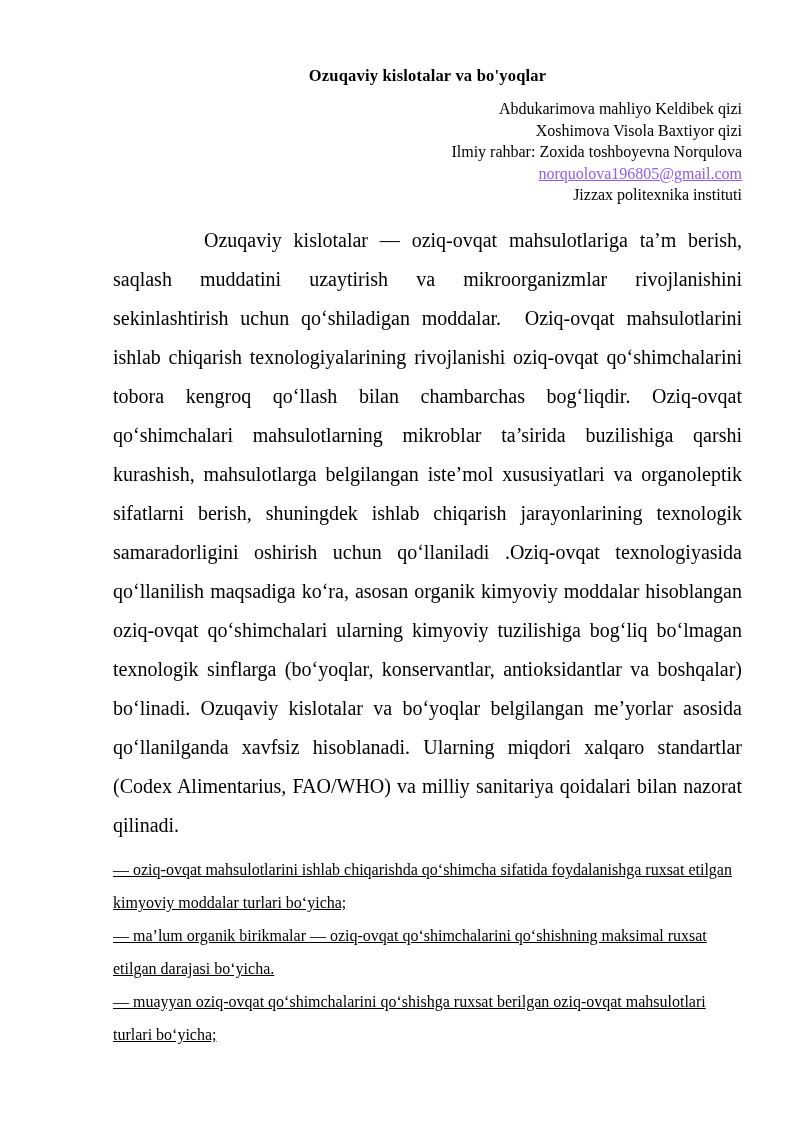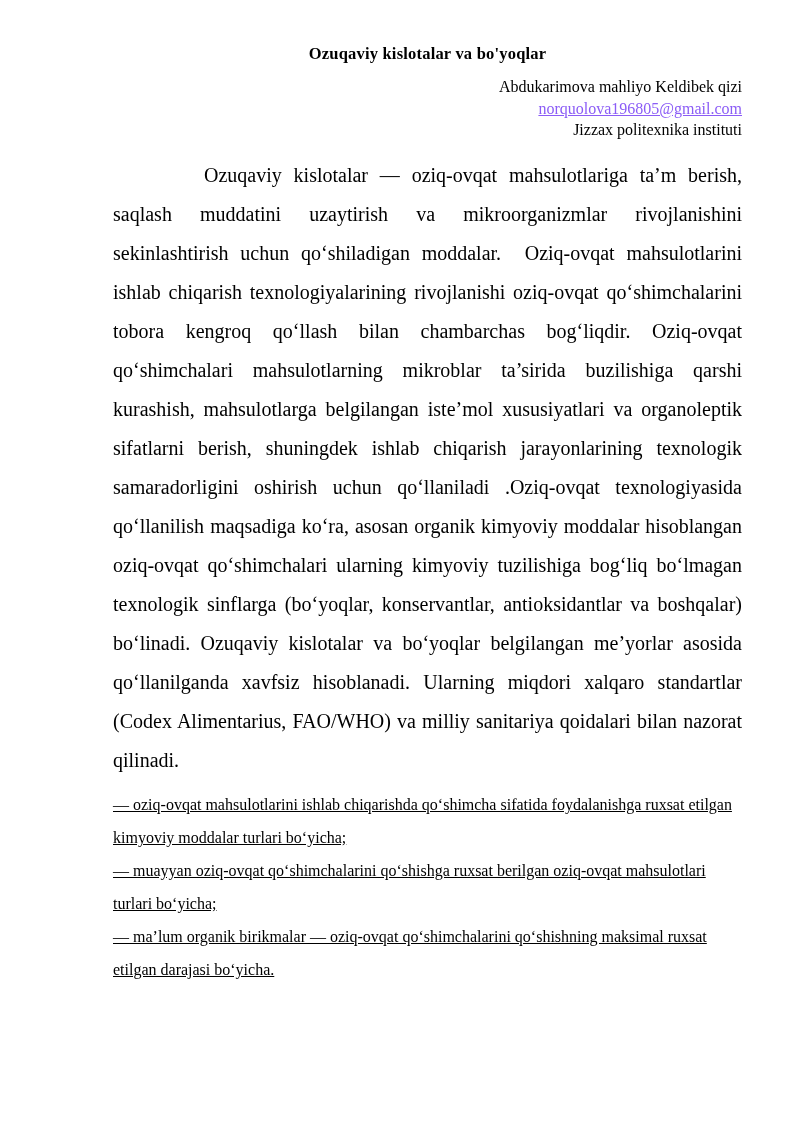--- a/index.html
+++ b/index.html
@@ -7,21 +7,21 @@
     width: 800px;
     height: 1131px;
     background: #ffffff;
     color: #000000;
     font-family: "Liberation Serif", "DejaVu Serif", serif;
     overflow: hidden;
   }
   .page {
     width: 800px;
     height: 1131px;
-    padding: 44px 58px 0 113px;
+    padding: 66px 58px 0 113px;
   }
   .doc-title {
     text-align: center;
     font-weight: bold;
     font-size: 16.5px;
     line-height: 20px;
     letter-spacing: 0.2px;
   }
   .authors {
     margin-top: 12px;
@@ -59,28 +59,30 @@
 </style>
 </head>
 <body>
 
 <div class="page">
 
   <div class="doc-title">Ozuqaviy kislotalar va bo'yoqlar</div>
 
   <div class="authors">
     <div>Abdukarimova mahliyo Keldibek qizi</div>
+    <div>Xoshimova Visola Baxtiyor qizi</div>
+    <div>Ilmiy rahbar: Zoxida toshboyevna Norqulova</div>
     <div>
       <span class="email-link">norquolova196805@gmail.com</span>
     </div>
     <div>Jizzax politexnika instituti</div>
   </div>
 
   <div class="para-1">Ozuqaviy kislotalar — oziq-ovqat mahsulotlariga ta’m berish, saqlash muddatini uzaytirish va mikroorganizmlar rivojlanishini sekinlashtirish uchun qo‘shiladigan moddalar.&nbsp; Oziq-ovqat mahsulotlarini ishlab chiqarish texnologiyalarining rivojlanishi oziq-ovqat qo‘shimchalarini tobora kengroq qo‘llash bilan chambarchas bog‘liqdir. Oziq-ovqat qo‘shimchalari mahsulotlarning mikroblar ta’sirida buzilishiga qarshi kurashish, mahsulotlarga belgilangan iste’mol xususiyatlari va organoleptik sifatlarni berish, shuningdek ishlab chiqarish jarayonlarining texnologik samaradorligini oshirish uchun qo‘llaniladi .Oziq-ovqat texnologiyasida qo‘llanilish maqsadiga ko‘ra, asosan organik kimyoviy moddalar hisoblangan oziq-ovqat qo‘shimchalari ularning kimyoviy tuzilishiga bog‘liq bo‘lmagan texnologik sinflarga (bo‘yoqlar, konservantlar, antioksidantlar va boshqalar) bo‘linadi. Ozuqaviy kislotalar va bo‘yoqlar belgilangan me’yorlar asosida qo‘llanilganda xavfsiz hisoblanadi. Ularning miqdori xalqaro standartlar (Codex Alimentarius, FAO/WHO) va milliy sanitariya qoidalari bilan nazorat qilinadi.</div>
 
 
   <div class="rule-list">
     <div>— oziq-ovqat mahsulotlarini ishlab chiqarishda qo‘shimcha sifatida foydalanishga ruxsat etilgan kimyoviy moddalar turlari bo‘yicha;</div>
+    <div>— ma’lum organik birikmalar — oziq-ovqat qo‘shimchalarini qo‘shishning maksimal ruxsat etilgan darajasi bo‘yicha.</div>
     <div>— muayyan oziq-ovqat qo‘shimchalarini qo‘shishga ruxsat berilgan oziq-ovqat mahsulotlari turlari bo‘yicha;</div>
-    <div>— ma’lum organik birikmalar — oziq-ovqat qo‘shimchalarini qo‘shishning maksimal ruxsat etilgan darajasi bo‘yicha.</div>
   </div>
 
 </div>
 
 </body></html>

